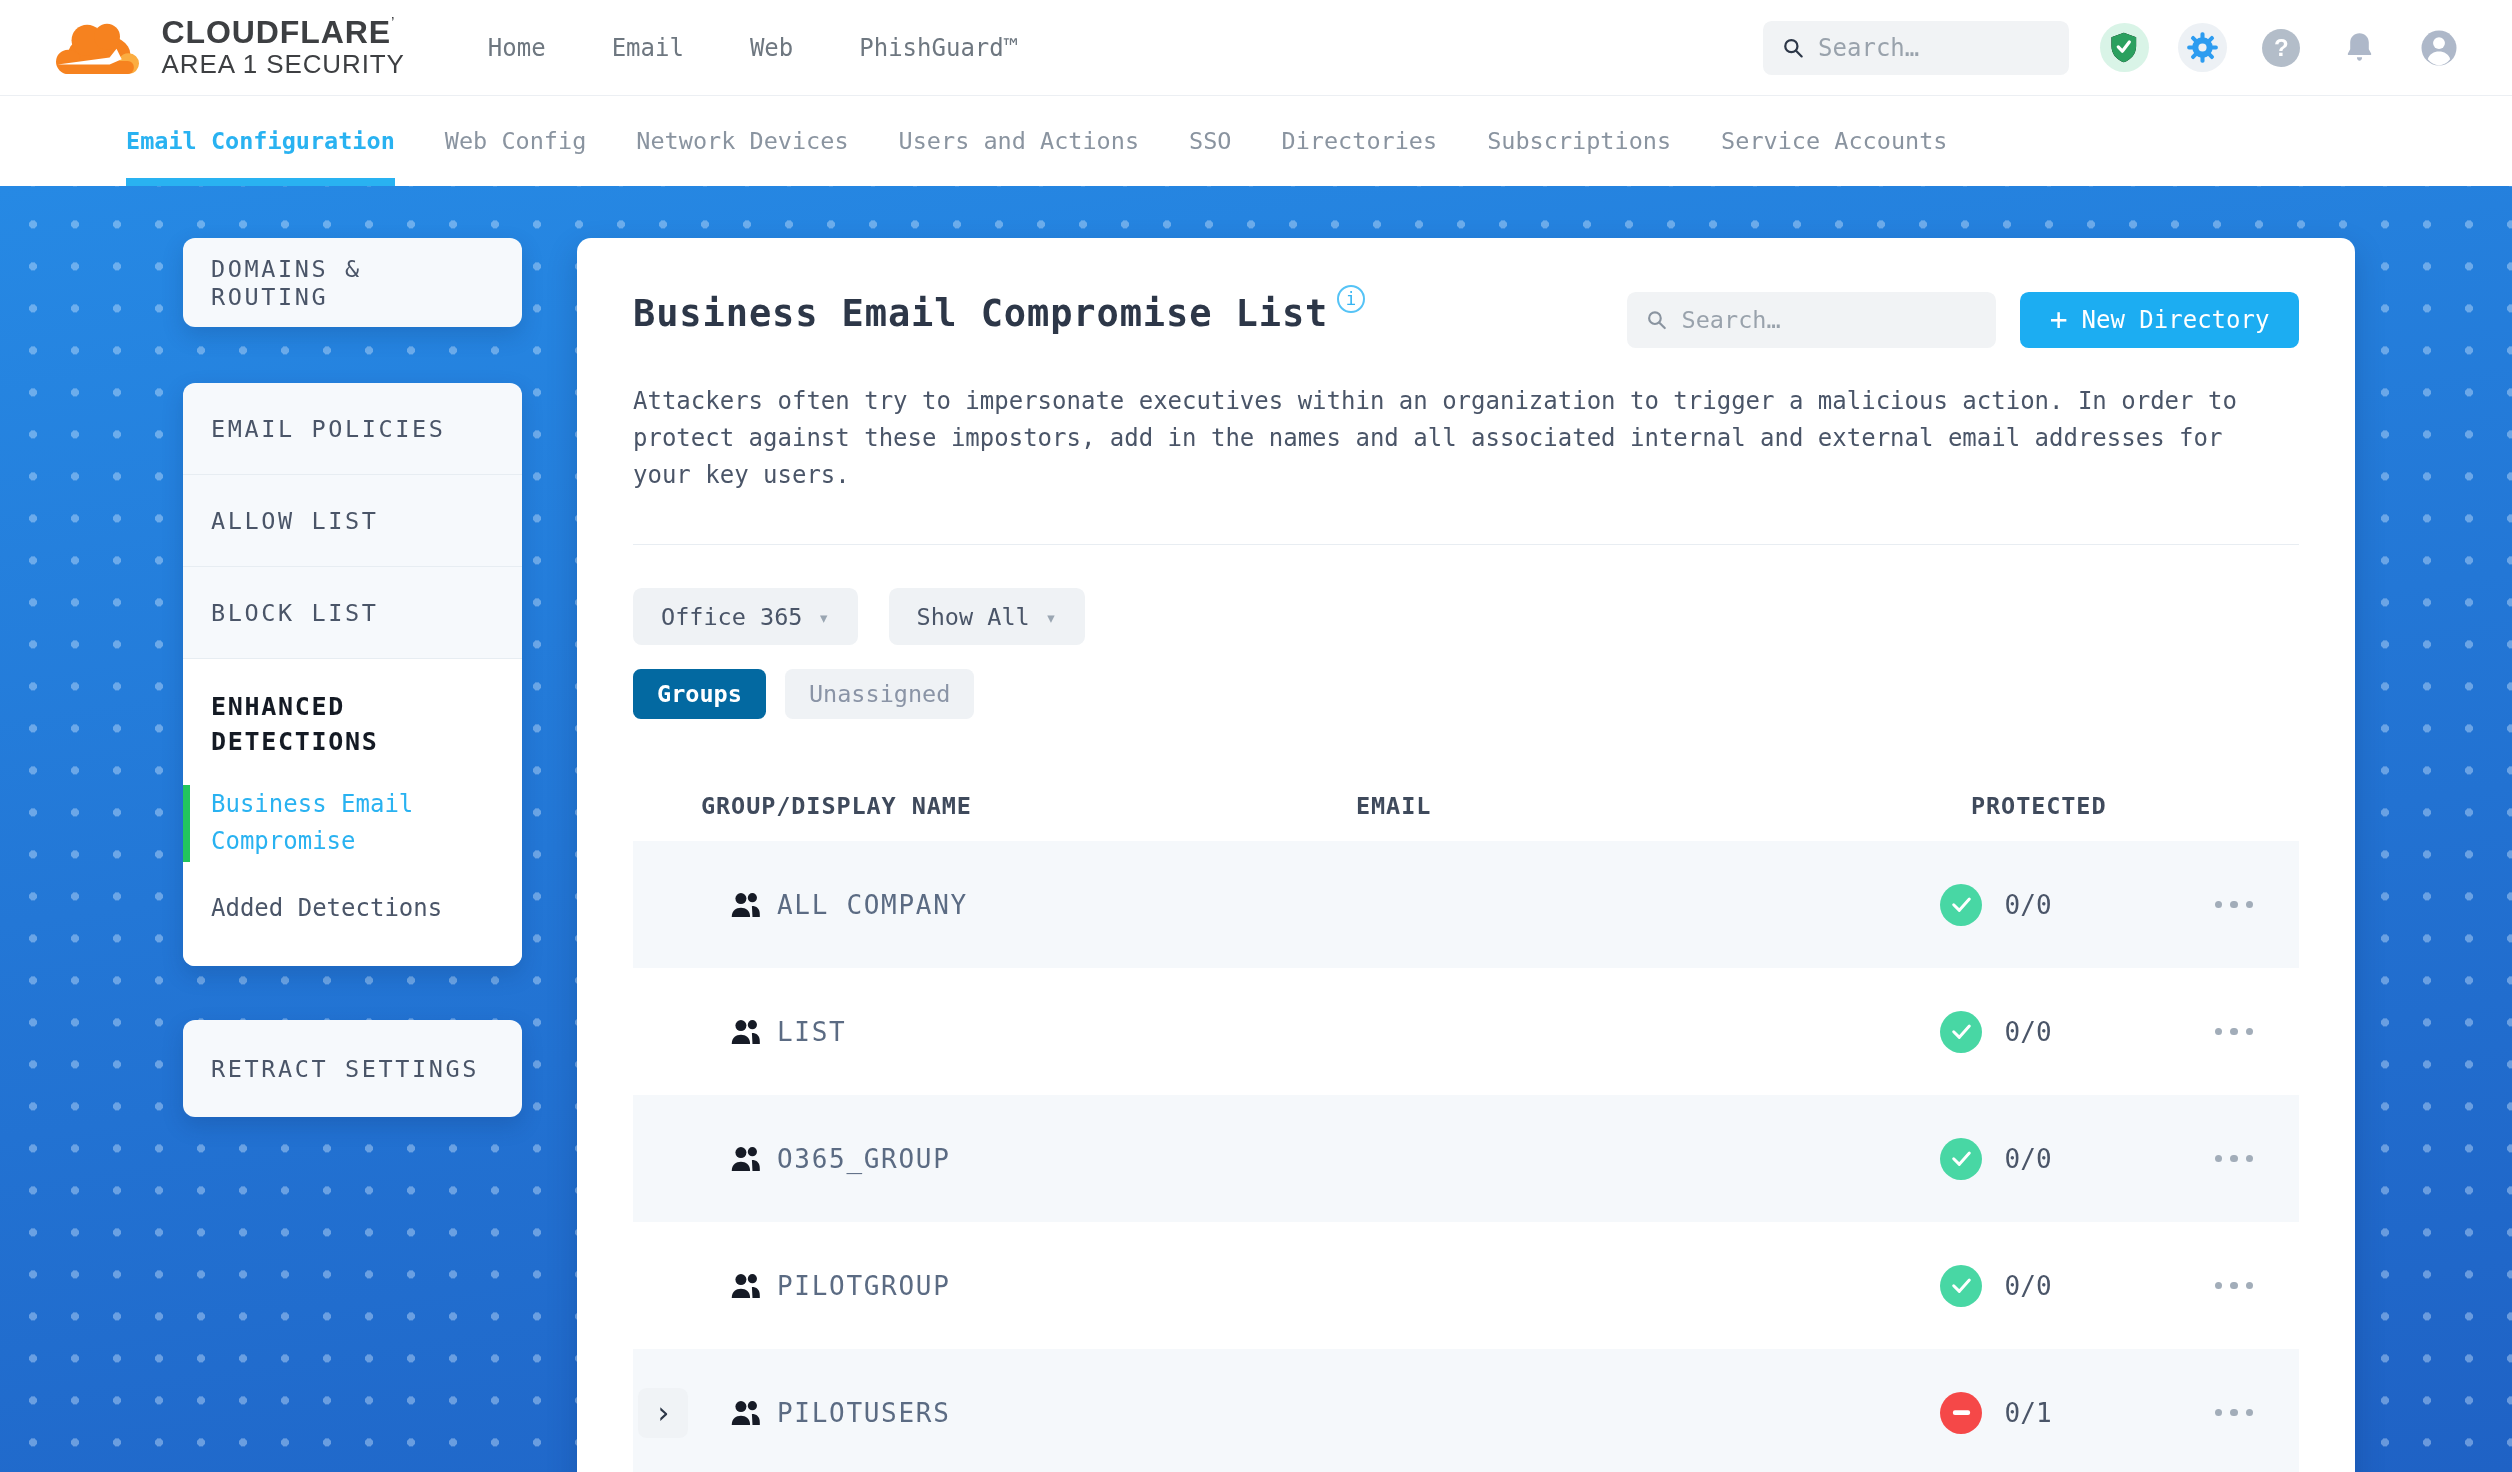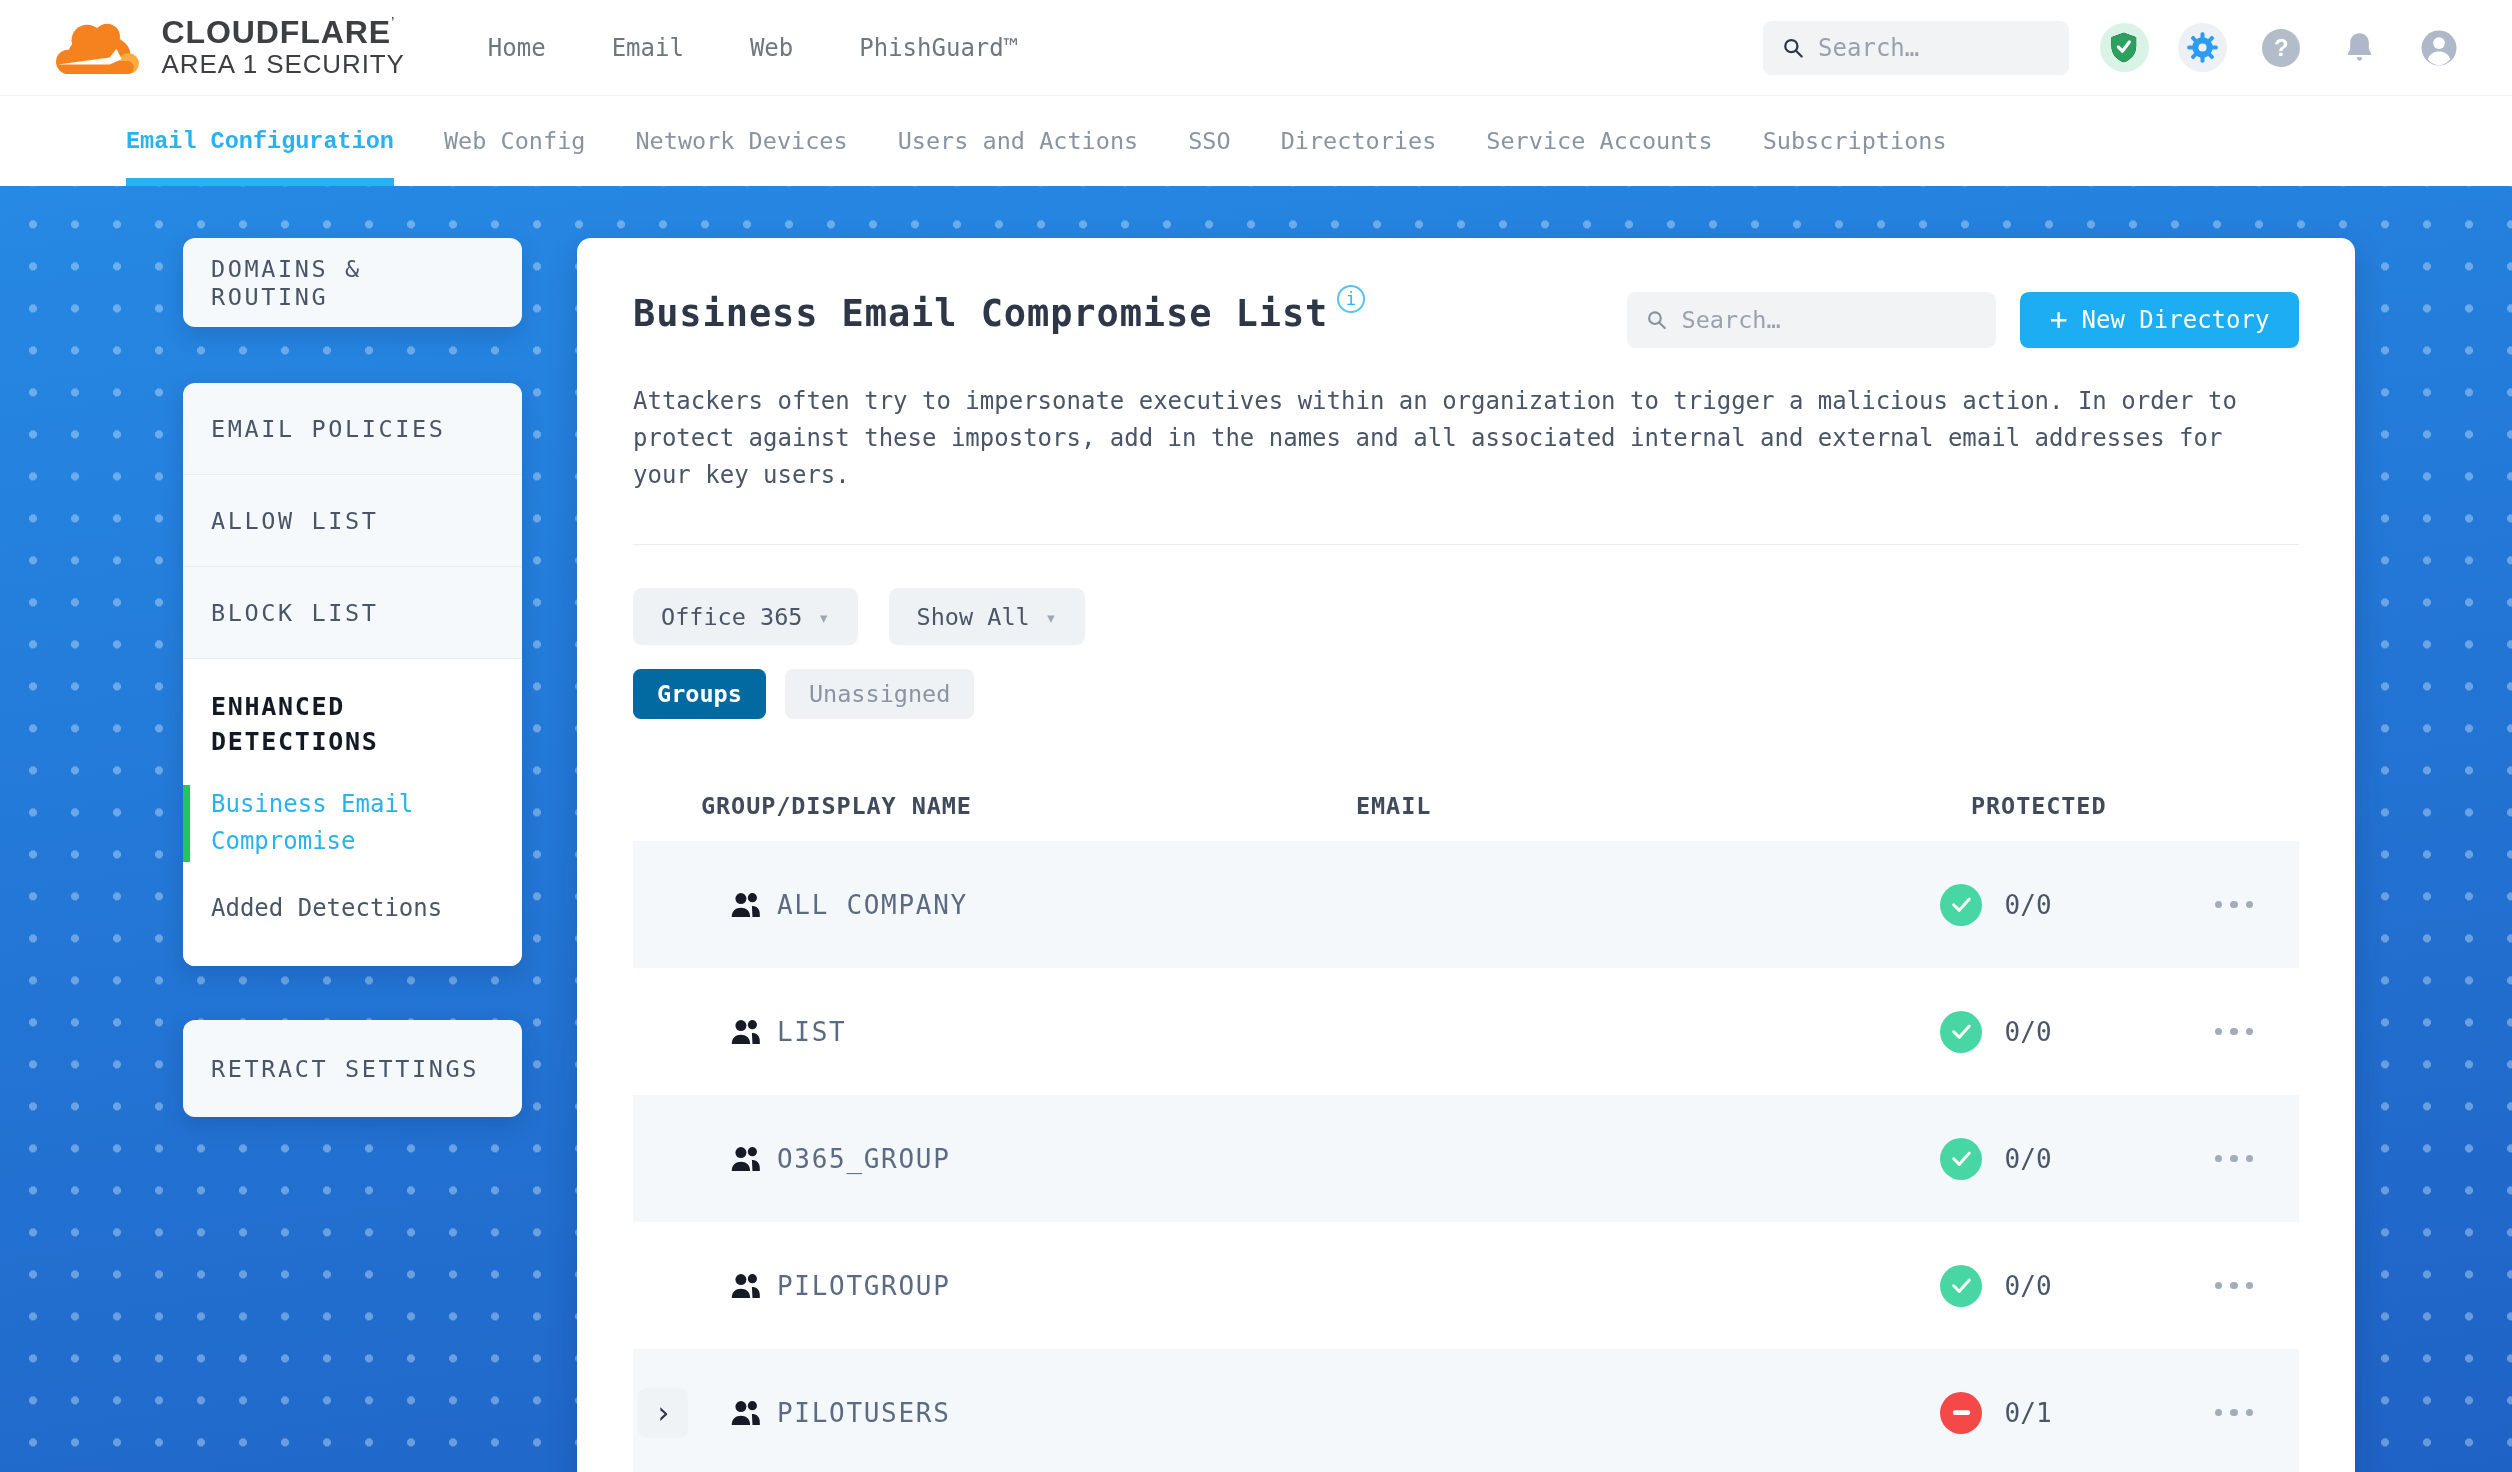--- a/index.html
+++ b/index.html
@@ -35,21 +35,21 @@
   .chip-plain{ background:transparent; }
   .q-circle{ width:38px; height:38px; border-radius:50%; background:#B3BDC9; color:#fff;
     font-size:24px; font-weight:bold; display:flex; align-items:center; justify-content:center;
     font-family:"Liberation Sans", sans-serif;}
 
   
   .subnav{ height:90px; background:#fff; display:flex; align-items:center;
     padding:0 0 0 126px; gap:50px; position:relative; z-index:2; }
   .subnav .tab{ font-size:23.5px; color:#8A94A0; text-decoration:none; position:relative;
     height:90px; display:flex; align-items:center; }
-  .subnav .tab.active{ color:#29B2F1; font-weight:bold;font-family:Liberation Mono, monospace; }
+  .subnav .tab.active{ color:#29B2F1; font-weight:bold; }
   .subnav .tab.active::after{ content:""; position:absolute; left:0; right:0; bottom:0;
     height:7.8px; background:#29B2F1; }
 
   
   .workspace{
     height:1287px;
     background-image:
       radial-gradient(circle, rgba(215,235,255,0.40) 3.9px, rgba(215,235,255,0) 4.3px),
       linear-gradient(172deg, #2689E4 0%, #2377D6 45%, #1F62C5 100%);
     background-size:42px 42px, 100% 100%;
@@ -216,22 +216,22 @@
   </div>
 </header>
 
 <nav class="subnav">
   <a href="#" class="tab active">Email Configuration</a>
   <a href="#" class="tab">Web Config</a>
   <a href="#" class="tab">Network Devices</a>
   <a href="#" class="tab">Users and Actions</a>
   <a href="#" class="tab">SSO</a>
   <a href="#" class="tab">Directories</a>
+  <a href="#" class="tab">Subscriptions</a>
   <a href="#" class="tab">Service Accounts</a>
-  <a href="#" class="tab">Subscriptions</a>
 </nav>
 
 <div class="workspace">
 
   <aside class="sidebar">
     <div class="side-card side-single">DOMAINS &amp; ROUTING</div>
 
     <div class="side-card card-gap-lg">
       <div class="side-item">EMAIL POLICIES</div>
       <div class="side-item">ALLOW LIST</div>

